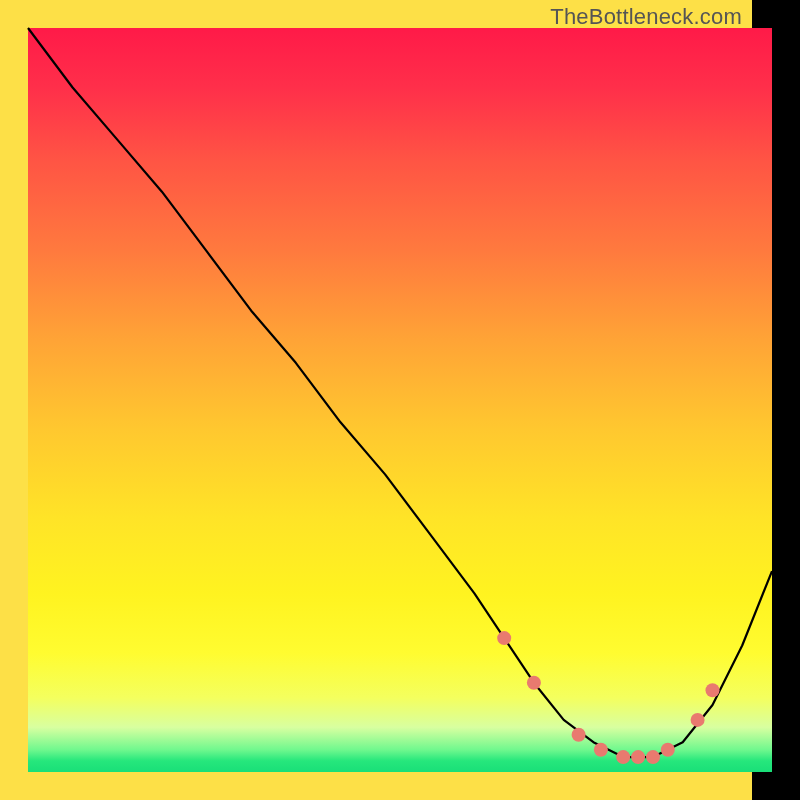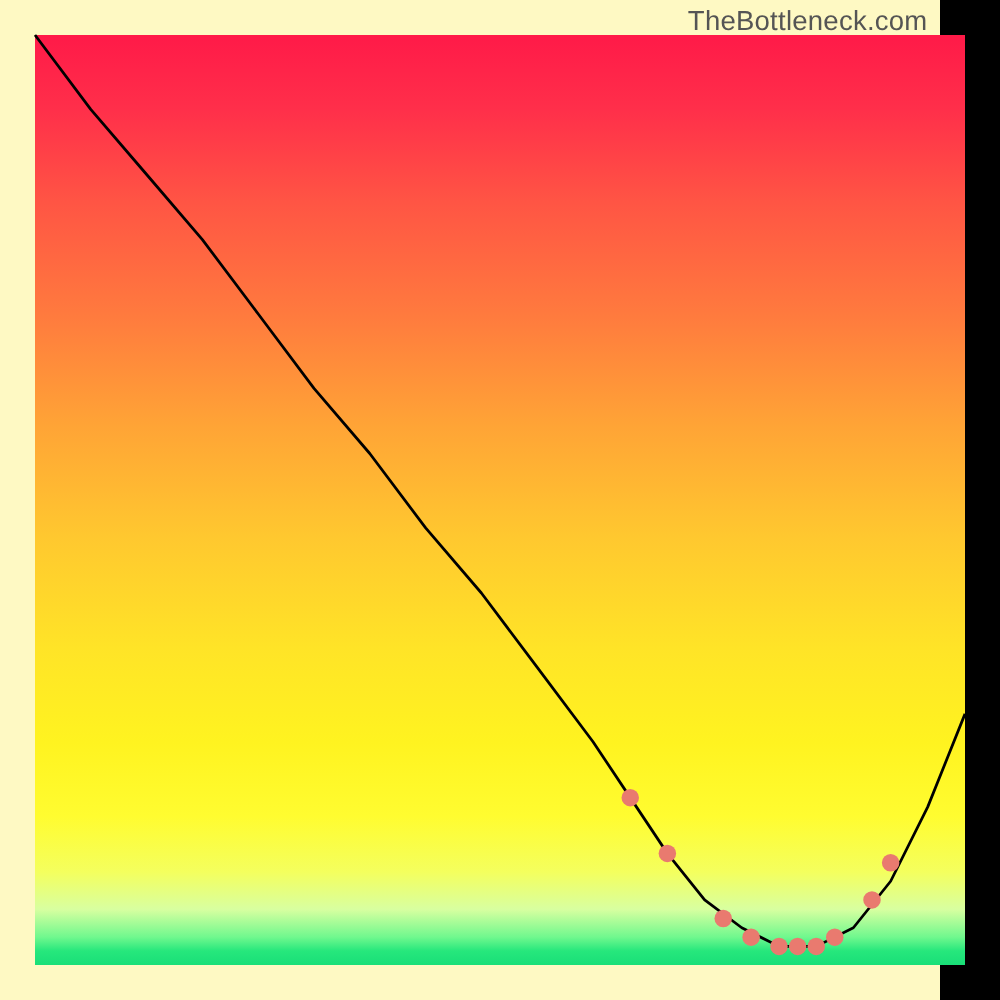--- a/index.html
+++ b/index.html
@@ -8,21 +8,21 @@
     width: 800px;
     height: 800px;
     background: #000;
     overflow: hidden;
     font-family: Arial, Helvetica, sans-serif;
   }
   .frame {
     position: relative;
     width: 752px;
     height: 800px;
-    background: #fef9c3;
+    background: #fde047;
   }
   .watermark {
     position: absolute;
     top: 4px;
     right: 10px;
     color: #555;
     font-size: 22px;
     font-weight: 500;
     z-index: 10;
     letter-spacing: 0.2px;

